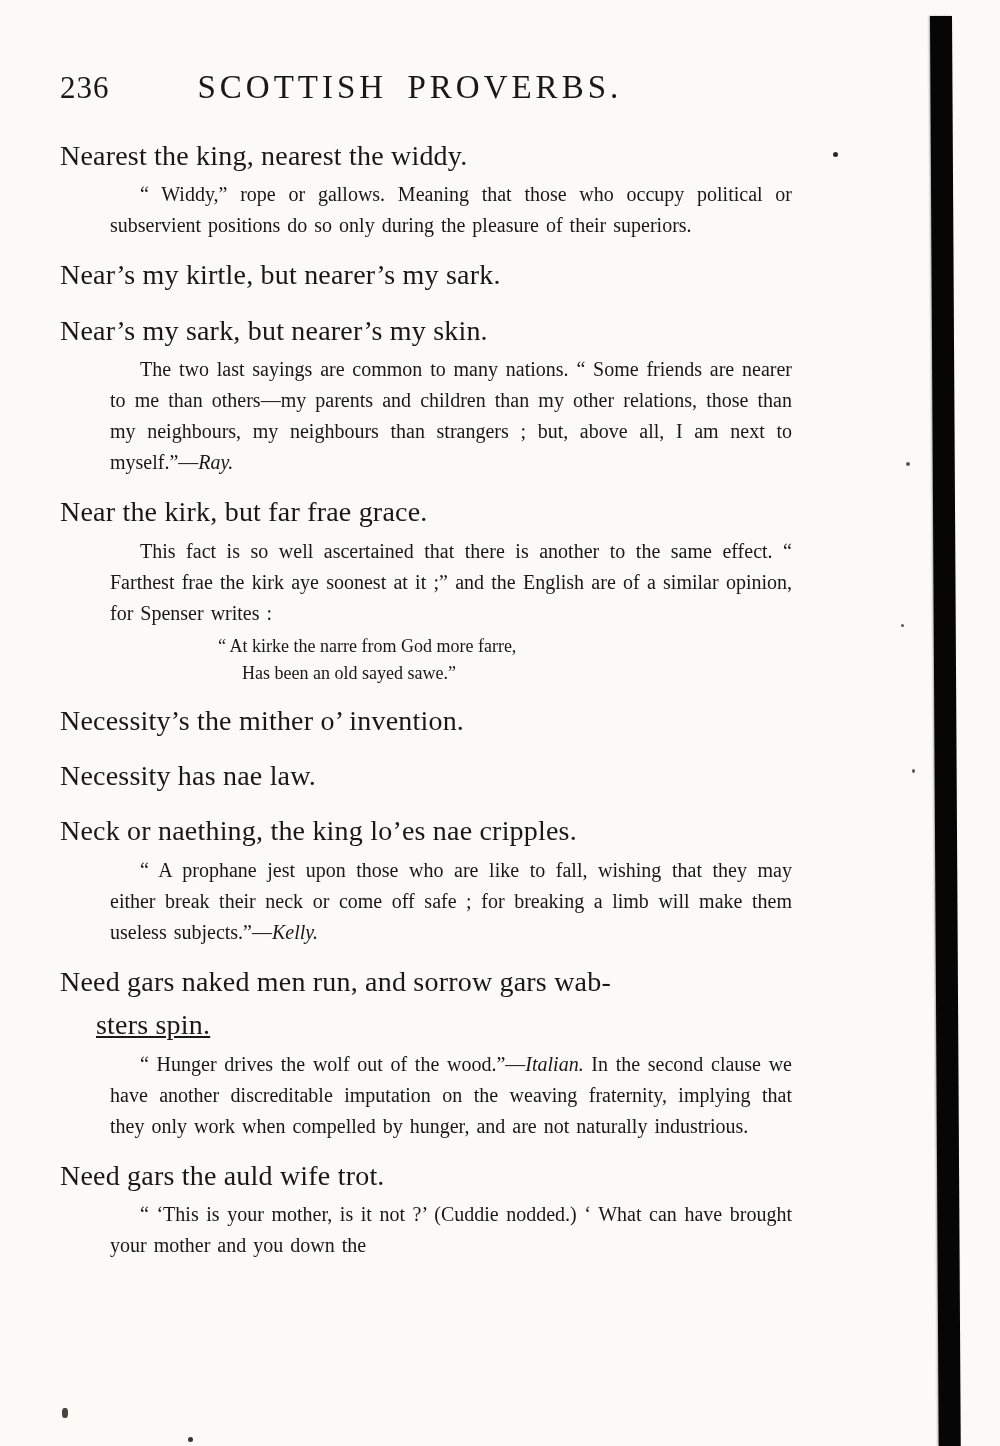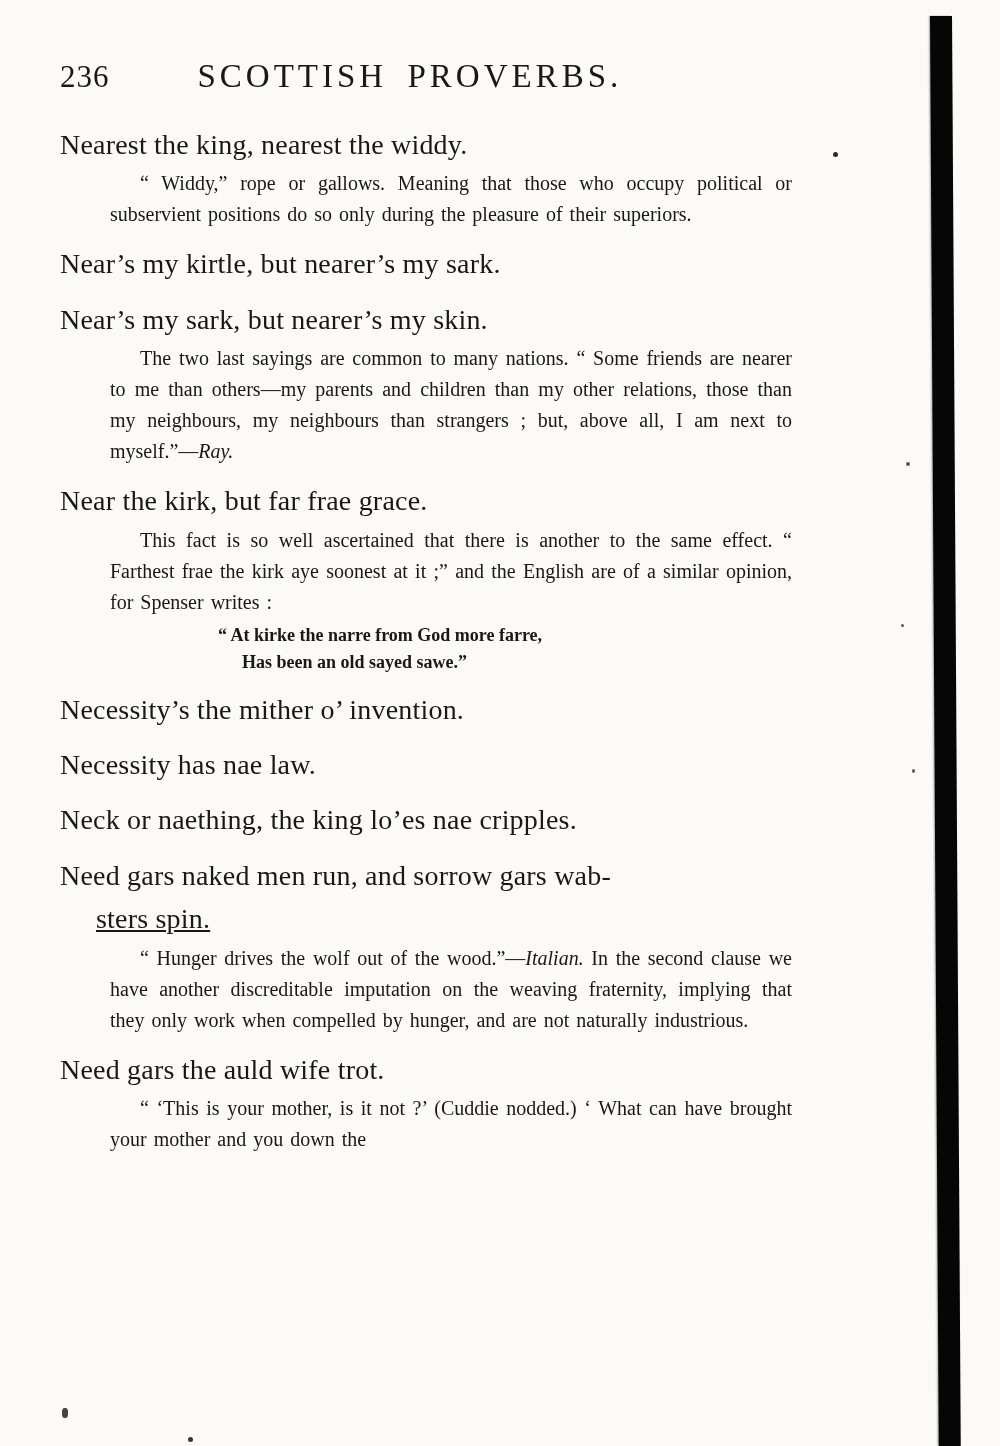--- a/index.html
+++ b/index.html
@@ -6,21 +6,21 @@
   html,body { width:1000px; height:1446px; }
   body {
     background:#fbfaf7;
     font-family:"Liberation Serif", serif;
     color:#1b1713;
     position:relative;
     overflow:hidden;
   }
   .page {
     position:absolute;
-    left:60px; top:58px;
+    left:60px; top:69px;
     width:745px;
   }
   .page-header {
     display:flex;
     align-items:baseline;
     margin-bottom:28px;
   }
   .page-number {
     font-size:31px;
     letter-spacing:1px;
@@ -51,21 +51,20 @@
     text-indent:30px;
     word-spacing:2px;
   }
   .attr { font-style:italic; }
   .verse {
     font-size:18px;
     line-height:1.5;
     margin-left:158px;
     margin-top:1px;
     margin-bottom:4px;
-    font-weight:bold;
   }
   .verse-line2 { margin-left:24px; }
 
   
   .edge-bar {
     position:absolute;
     top:16px; right:48px;
     width:22px; height:1430px;
     background:#060606;
     transform:rotate(-0.35deg);
@@ -121,20 +120,21 @@
   <section class="entry">
     <h2 class="proverb">Necessity’s the mither o’ invention.</h2>
   </section>
 
   <section class="entry">
     <h2 class="proverb">Necessity has nae law.</h2>
   </section>
 
   <section class="entry">
     <h2 class="proverb">Neck or naething, the king lo’es nae cripples.</h2>
+    <p class="note"><span>“ A prophane jest upon those who are like to fall, wishing that they may either break their neck or come off safe ; for breaking a limb will make them useless subjects.”—</span><em class="attr">Kelly.</em></p>
   </section>
 
   <section class="entry">
     <h2 class="proverb">
       <span class="pline">Need gars naked men run, and sorrow gars wab-</span>
       <span class="pline pline-indent">sters spin.</span>
     </h2>
     <p class="note"><span>“ Hunger drives the wolf out of the wood.”—</span><em class="attr">Italian.</em><span> In the second clause we have another discreditable imputation on the weaving fraternity, implying that they only work when compelled by hunger, and are not naturally industrious.</span></p>
   </section>
 

